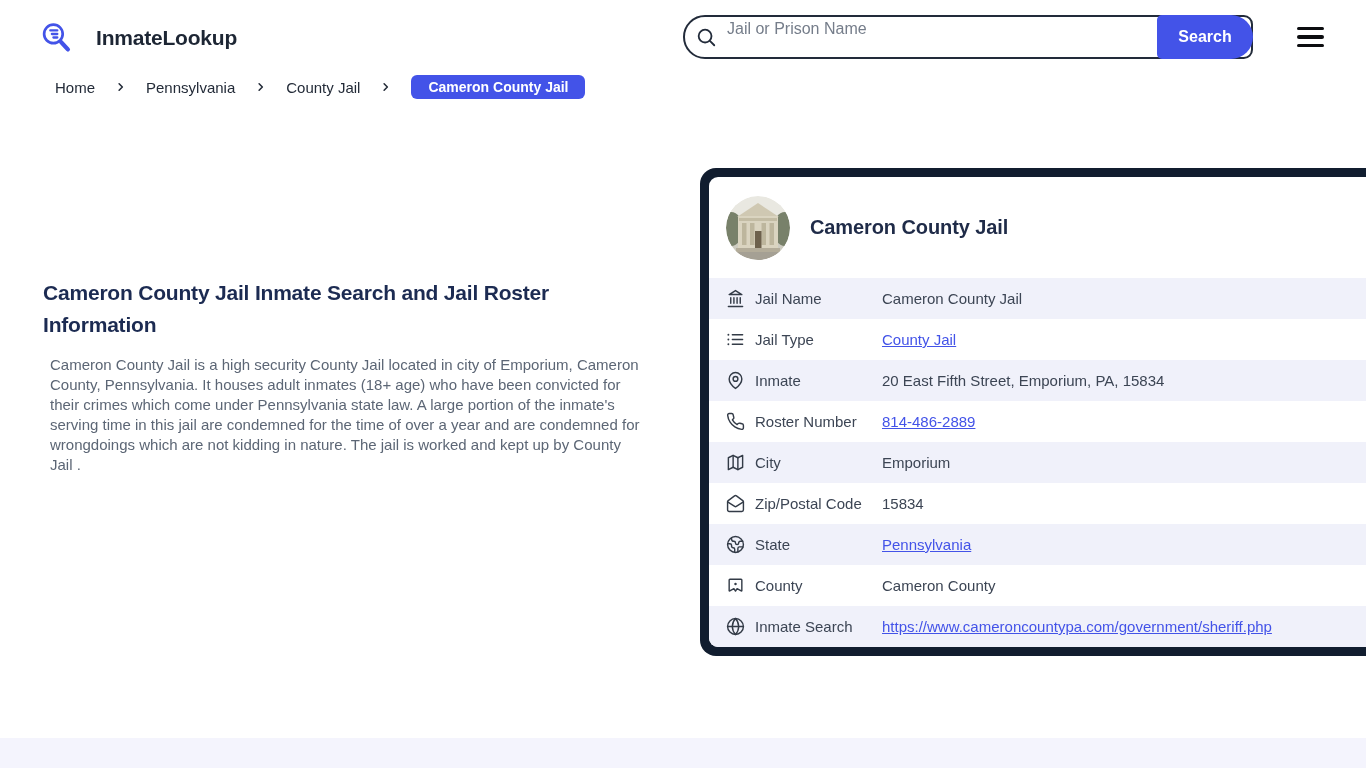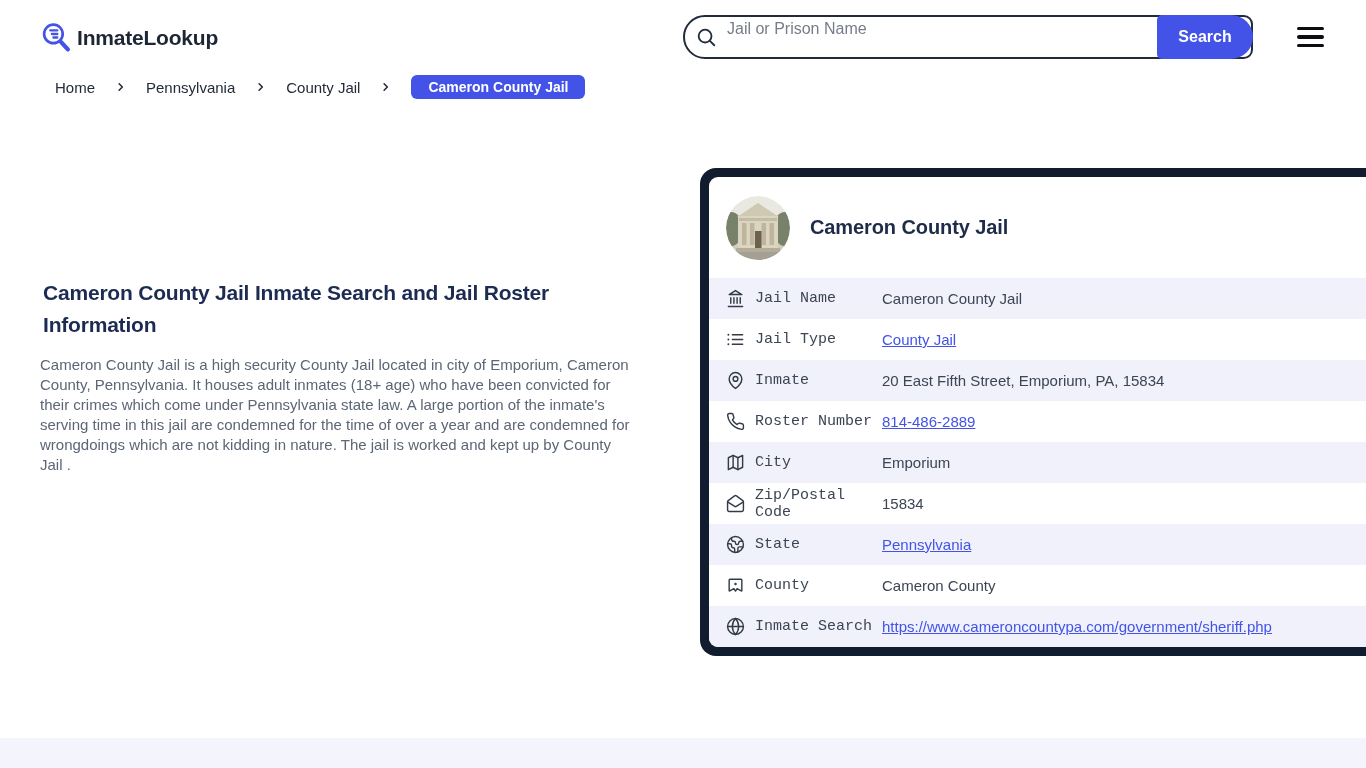--- a/index.html
+++ b/index.html
@@ -11,21 +11,21 @@
     --footer:#f4f4fd;
     --body-gray:#5c6675;
     --row-text:#3c4554;
   }
   *{box-sizing:border-box;margin:0;padding:0;}
   html,body{background:#fff;}
   body{font-family:"Liberation Sans","DejaVu Sans",sans-serif;}
   .page{position:relative;width:1366px;height:768px;background:#fff;overflow:hidden;}
 
   
-  .logo{position:absolute;left:40px;top:21px;display:flex;align-items:center;gap:4px;cursor:pointer;text-decoration:none;}
+  .logo{position:absolute;left:40px;top:21px;display:flex;align-items:center;gap:23px;cursor:pointer;text-decoration:none;}
   .logo svg{display:block;}
   .logo-text{font-size:21px;font-weight:700;color:#1d2634;letter-spacing:-0.2px;}
 
   .search-wrap{position:absolute;left:683px;top:15px;width:570px;height:44px;}
   .search-input{width:100%;height:44px;border:2px solid #222b3a;border-radius:24px 10px 10px 24px;
     padding:0 110px 16px 42px;font-size:16px;color:#374151;outline:none;background:#fff;
     font-family:"Liberation Sans","DejaVu Sans",sans-serif;}
   .search-input::placeholder{color:#757d8a;}
   .search-icon{position:absolute;left:12px;top:11px;width:22px;height:22px;pointer-events:none;}
   .search-btn{position:absolute;right:0;top:0;height:44px;width:96px;background:var(--accent);
@@ -39,37 +39,37 @@
   
   .breadcrumb{position:absolute;left:55px;top:75px;display:flex;align-items:center;gap:20px;font-size:15px;color:#232b38;}
   .crumb{color:#232b38;text-decoration:none;cursor:pointer;}
   .crumb-sep svg{display:block;}
   .crumb-pill{background:var(--accent);color:#fff;font-size:14px;font-weight:700;
     padding:5px 17px;border-radius:6px;line-height:1;}
 
   
   .article-title{position:absolute;left:43px;top:277px;width:600px;font-size:21px;line-height:32px;
     font-weight:700;color:var(--heading);letter-spacing:-0.2px;}
-  .article-body{position:absolute;left:40px;top:355px;width:595px;font-size:15px;line-height:20px;color:var(--body-gray);}
+  .article-body{position:absolute;left:50px;top:355px;width:595px;font-size:15px;line-height:20px;color:var(--body-gray);}
   .article-body p + p{margin-top:16px;}
 
   
   .jail-card{position:absolute;left:700px;top:168px;width:680px;height:488px;background:var(--frame);
     border-radius:16px 0 0 16px;padding:9px 0 9px 9px;}
   .jail-card-inner{background:#fff;height:470px;border-radius:9px 0 0 9px;overflow:hidden;}
   .card-header{height:101px;display:flex;align-items:center;padding-left:17px;gap:20px;}
   .avatar{width:64px;height:64px;border-radius:50%;overflow:hidden;flex:0 0 64px;}
   .avatar svg{display:block;width:64px;height:64px;}
   .card-title{font-size:20px;font-weight:700;color:#1f2b48;letter-spacing:-0.1px;}
 
   .info-row{height:41px;display:flex;align-items:center;padding-left:17px;font-size:15px;color:var(--row-text);}
   .info-row.alt{background:var(--row-alt);}
   .row-icon{width:29px;flex:0 0 29px;display:flex;align-items:center;}
   .row-icon svg{width:19px;height:19px;}
-  .row-label{width:127px;flex:0 0 127px;font-family:Liberation Mono, monospace;}
+  .row-label{width:127px;flex:0 0 127px;}
   .row-value{flex:1;white-space:nowrap;overflow:hidden;}
   .row-value a{color:var(--link);text-decoration:underline;cursor:pointer;}
 
   
   .footer-strip{position:absolute;left:0;right:0;bottom:0;height:30px;background:var(--footer);}
 </style>
 </head>
 <body>
 
 <div class="page">

